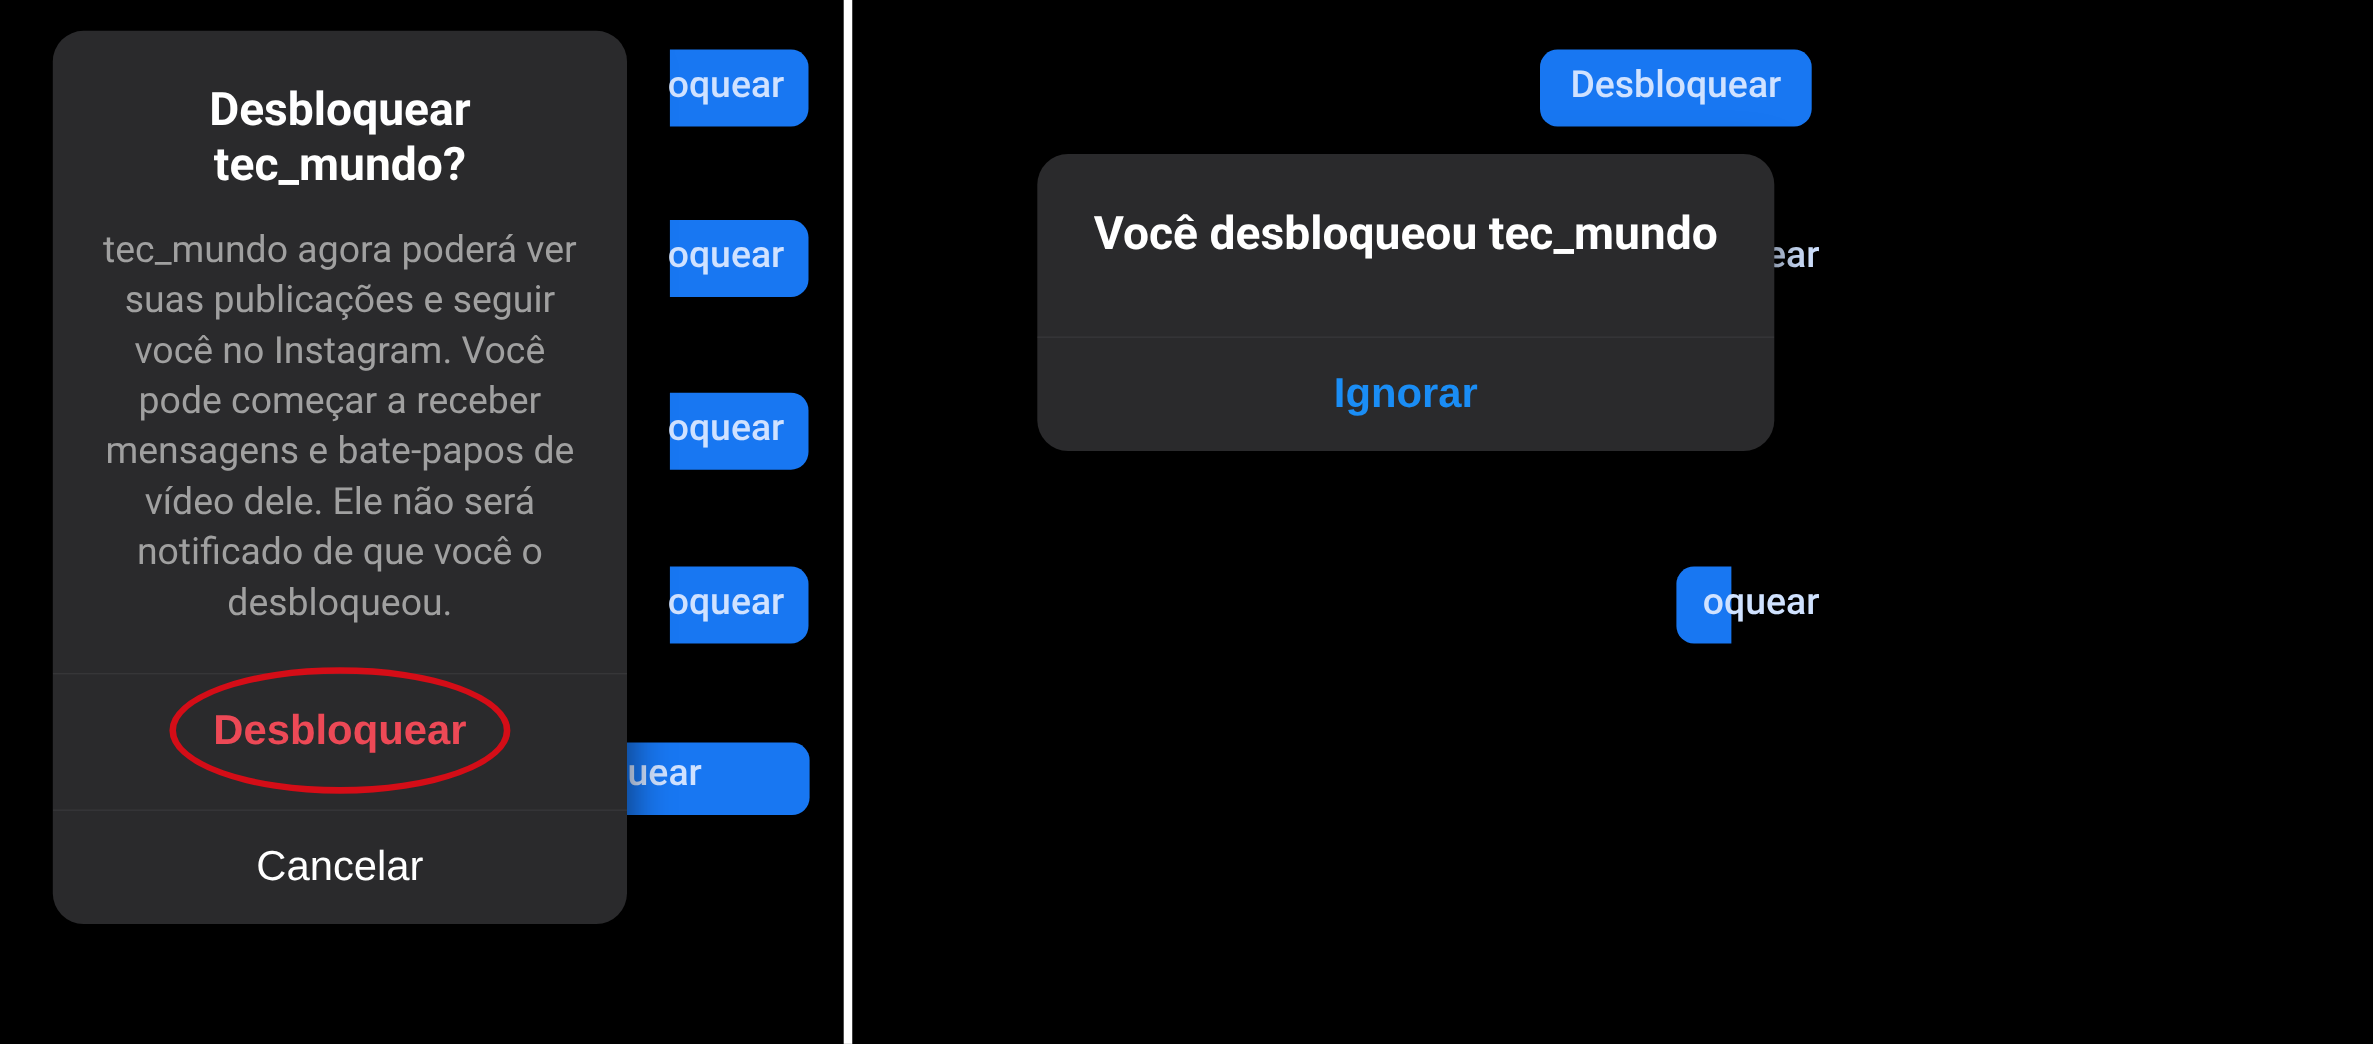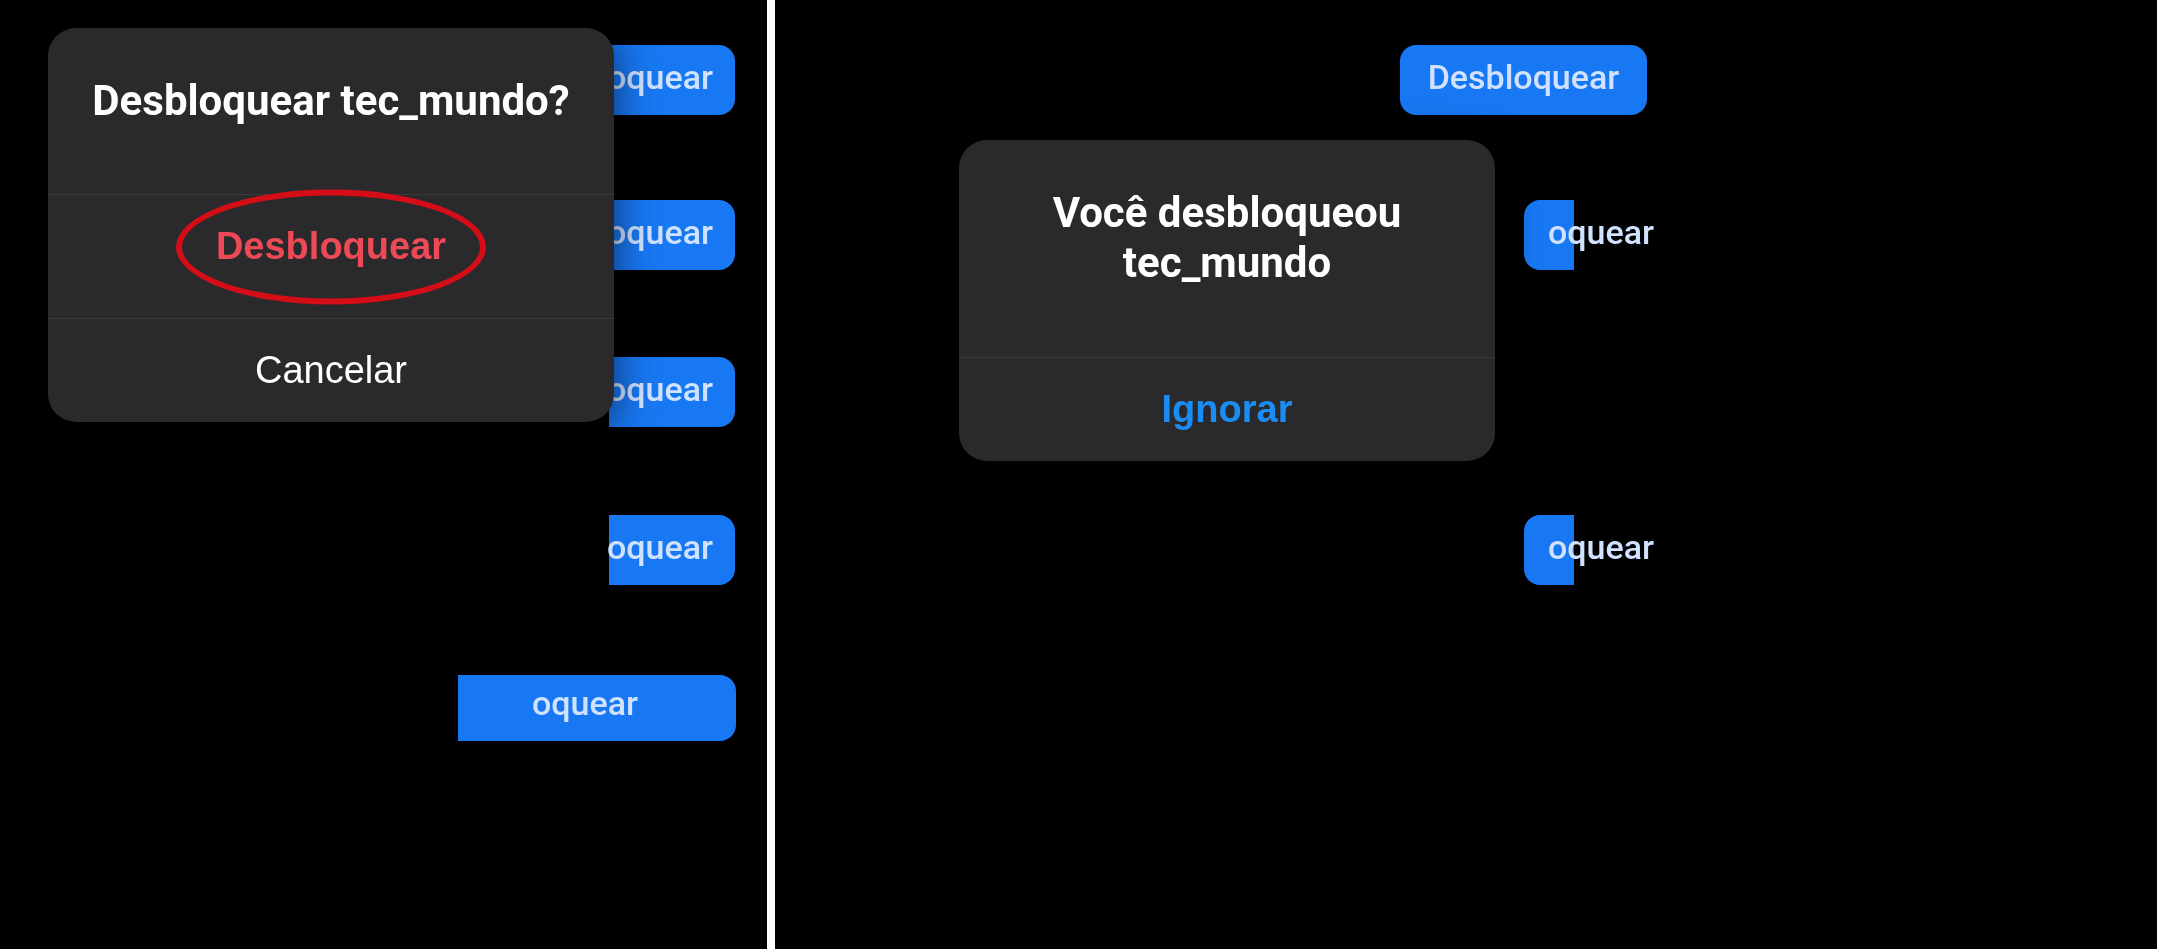--- a/index.html
+++ b/index.html
@@ -146,23 +146,24 @@
   <div class="bg-button clipped-left" style="left:609px; top:357px; width:126px; height:70px;">
     <span>oquear</span>
   </div>
   <div class="bg-button clipped-left" style="left:609px; top:515px; width:126px; height:70px;">
     <span>oquear</span>
   </div>
   <div class="bg-button clipped-left" style="left:458px; top:675px; width:278px; height:66px;">
     <span>oquear</span>
   </div>
 
-  <div class="dialog" style="left:48px; top:28px; width:566px;">
+  <div class="dialog" style="left:48px; top:28px; width:522px;">
     <div class="dialog-content">
       <div class="dialog-title">Desbloquear tec_mundo?</div>
+      <div class="dialog-body">tec_mundo agora poderá ver suas publicações e seguir você no Instagram. Você pode começar a receber mensagens e bate-papos de vídeo dele. Ele não será notificado de que você o desbloqueou.</div>
     </div>
     <div class="dialog-actions">
       <button class="dialog-action danger">
         <span>Desbloquear</span>
         <span class="red-ellipse"></span>
       </button>
       <button class="dialog-action normal">
         <span>Cancelar</span>
       </button>
     </div>
@@ -174,21 +175,21 @@
   <div class="bg-button" style="left:625px; top:45px; width:247px; height:70px; font-size:34px;">
     <span>Desbloquear</span>
   </div>
   <div class="bg-button clipped-right" style="left:749px; top:200px; width:50px; height:70px;">
     <span>oquear</span>
   </div>
   <div class="bg-button clipped-right" style="left:749px; top:515px; width:50px; height:70px;">
     <span>oquear</span>
   </div>
 
-  <div class="dialog" style="left:184px; top:140px; width:536px;">
+  <div class="dialog" style="left:168px; top:140px; width:670px;">
     <div class="dialog-content">
       <div class="dialog-title" style="white-space: pre-line;">Você desbloqueou tec_mundo</div>
     </div>
     <div class="dialog-actions">
       <button class="dialog-action link">
         <span>Ignorar</span>
       </button>
     </div>
   </div>
 </div>

